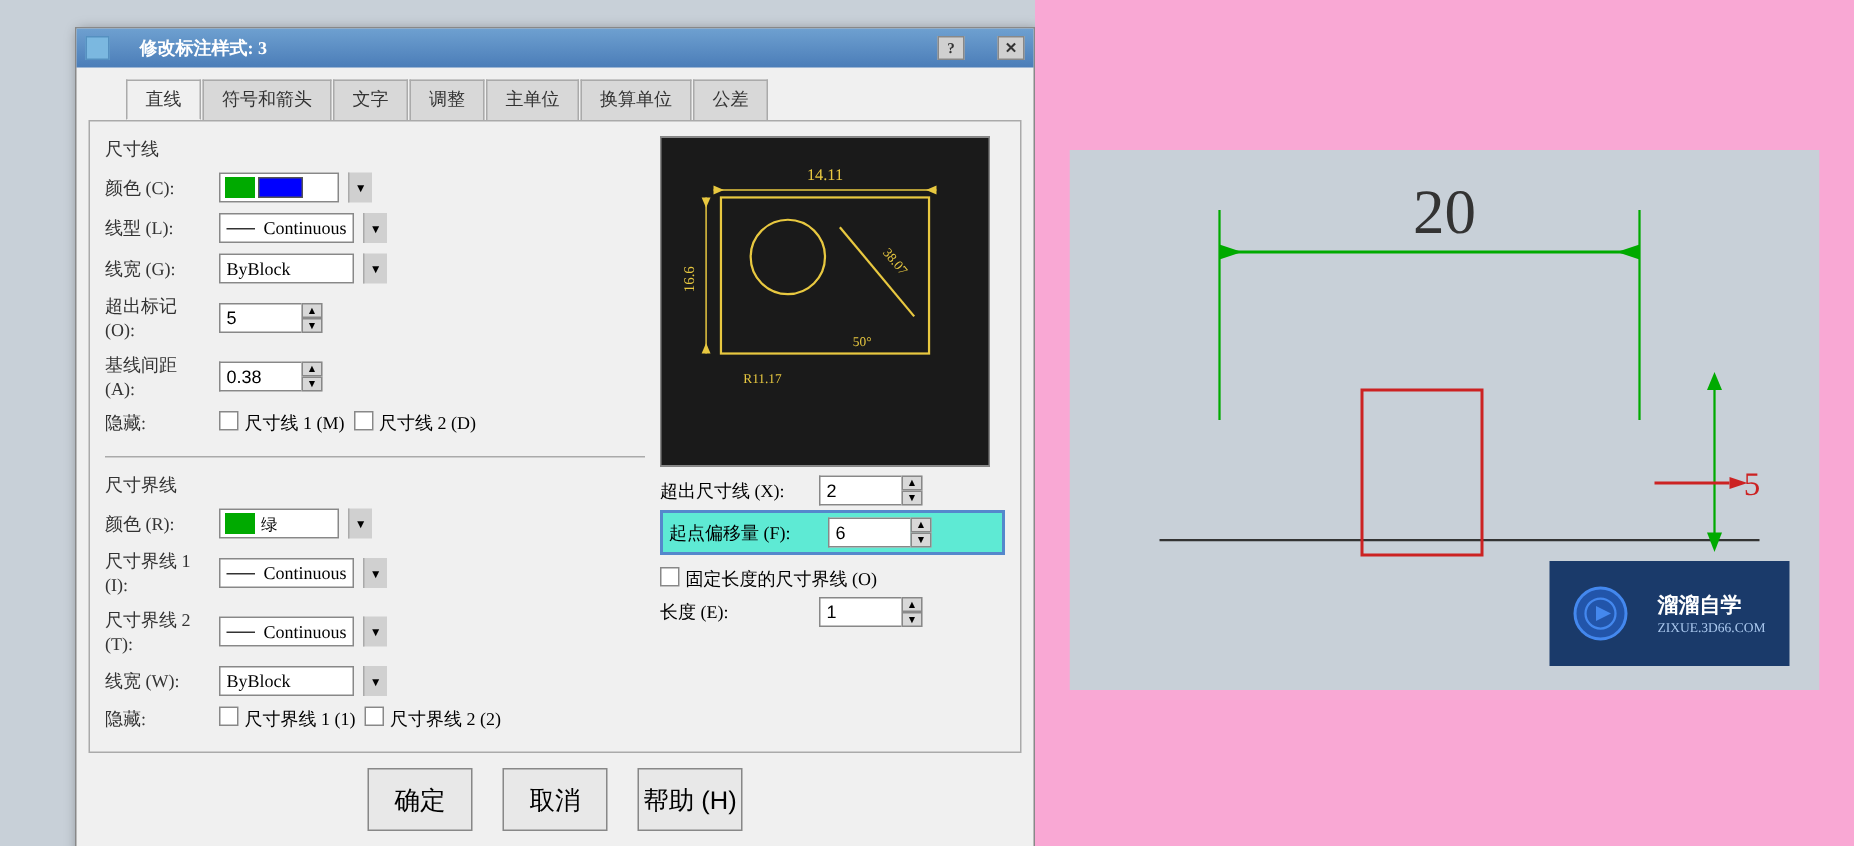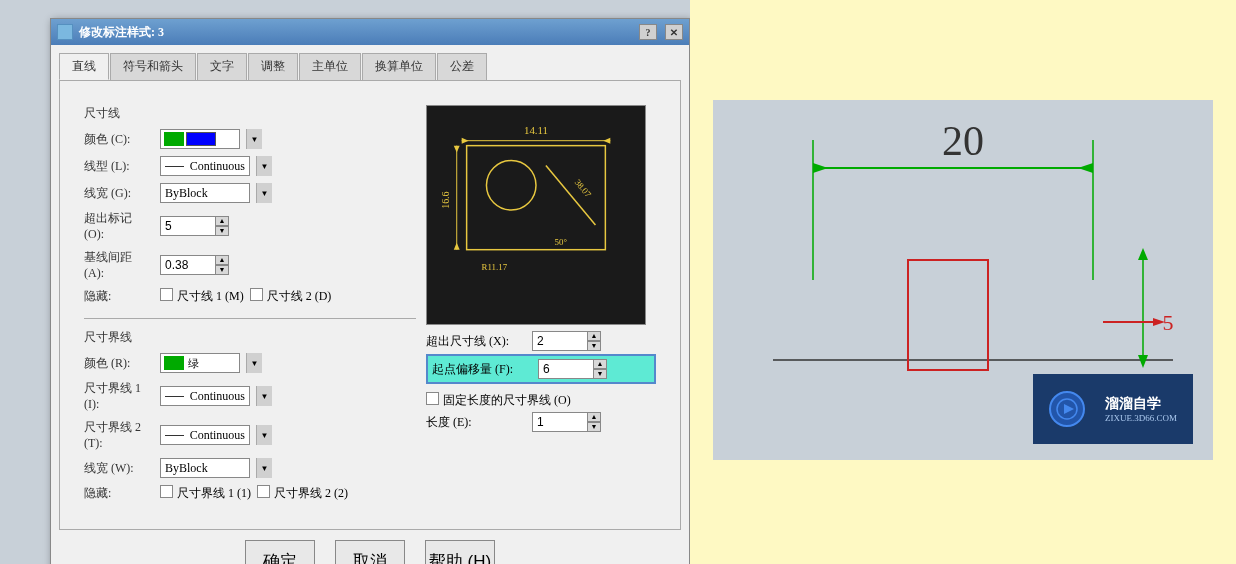--- a/index.html
+++ b/index.html
@@ -28,21 +28,21 @@
 
     .dialog-titlebar {
       background: linear-gradient(to bottom, #6ea0d0, #4b7db8);
       height: 26px;
       display: flex;
       align-items: center;
       padding: 12px 6px;
       color: white;
       font-size: 12px;
       font-weight: bold;
-      gap: 6px;
+      gap: 20px;
     }
 
     .dialog-titlebar-icon {
       width: 16px;
       height: 16px;
       background: #7bb8e0;
       border: 1px solid #5590c0;
       display: inline-block;
     }
 
@@ -69,20 +69,21 @@
       flex: 1;
       display: flex;
       flex-direction: column;
     }
 
     
     .tabs {
       display: flex;
       gap: 1px;
       margin-bottom: 0;
+      margin-left: 25px;
     }
 
     .tab {
       padding: 4px 12px;
       background: #d8d8d8;
       border: 1px solid #aaa;
       border-bottom: none;
       cursor: pointer;
       font-size: 12px;
       color: #333;
@@ -90,21 +91,21 @@
 
     .tab.active {
       background: #f0f0f0;
       border-bottom: 1px solid #f0f0f0;
       z-index: 1;
     }
 
     .tab-content {
       border: 1px solid #aaa;
       background: #f0f0f0;
-      padding: 24px;
+      padding: 10px;
       flex: 1;
       display: flex;
       gap: 10px;
     }
 
     
     .left-panel {
       flex: 1;
       display: flex;
       flex-direction: column;
@@ -275,21 +276,21 @@
       cursor: pointer;
       display: flex;
       align-items: center;
       justify-content: center;
     }
 
     
     .canvas-area {
       flex: 1;
       height: 564px;
-      background: #fef9c3;
+      background: #f9a8d4;
       position: relative;
       display: flex;
       align-items: center;
       justify-content: center;
     }
 
     
     .logo-badge {
       position: absolute;
       bottom: 20px;

